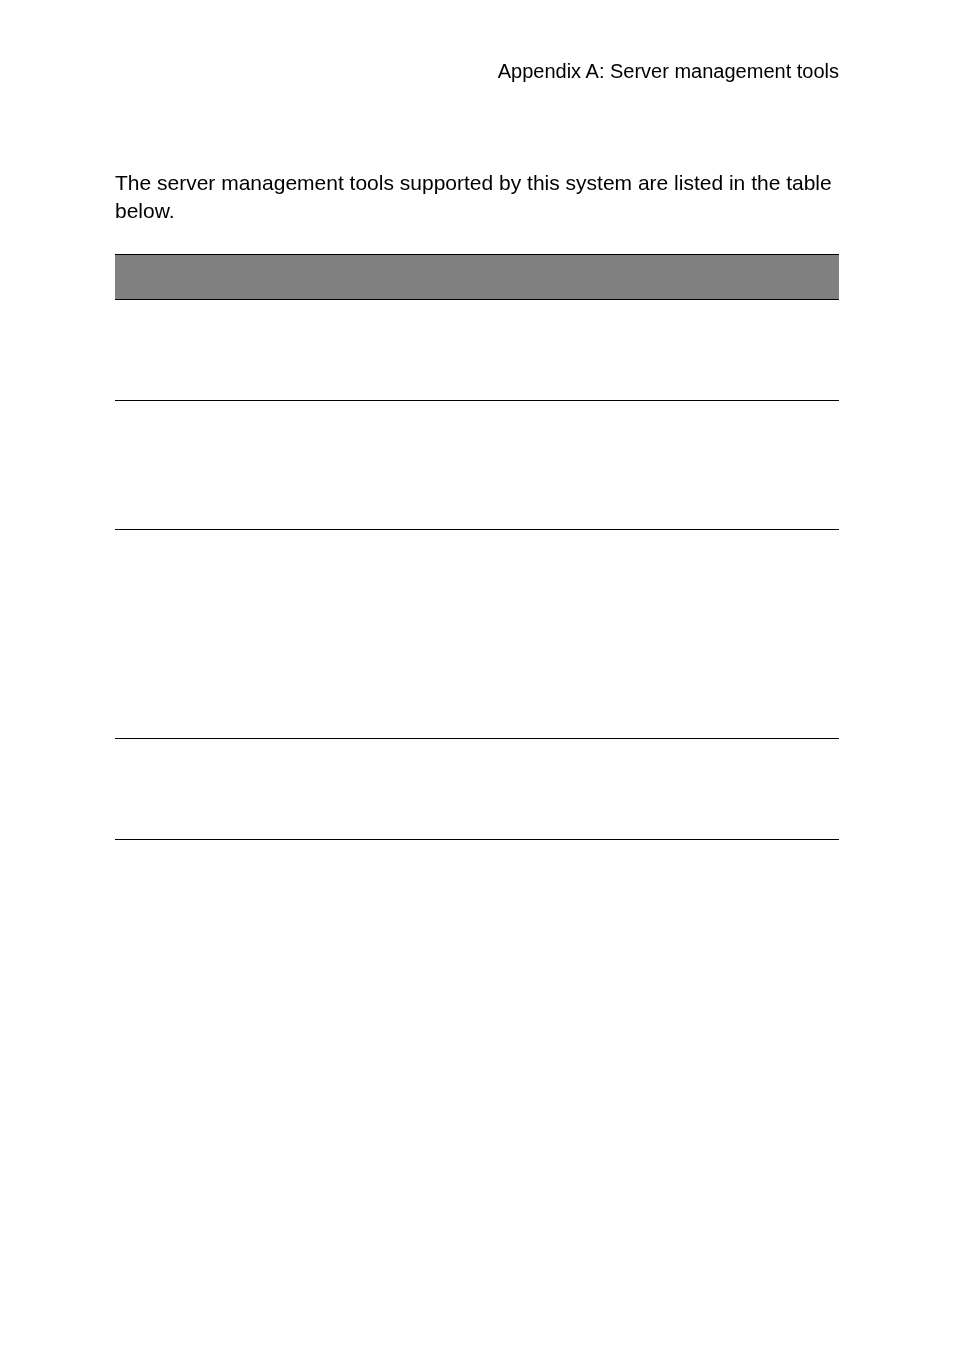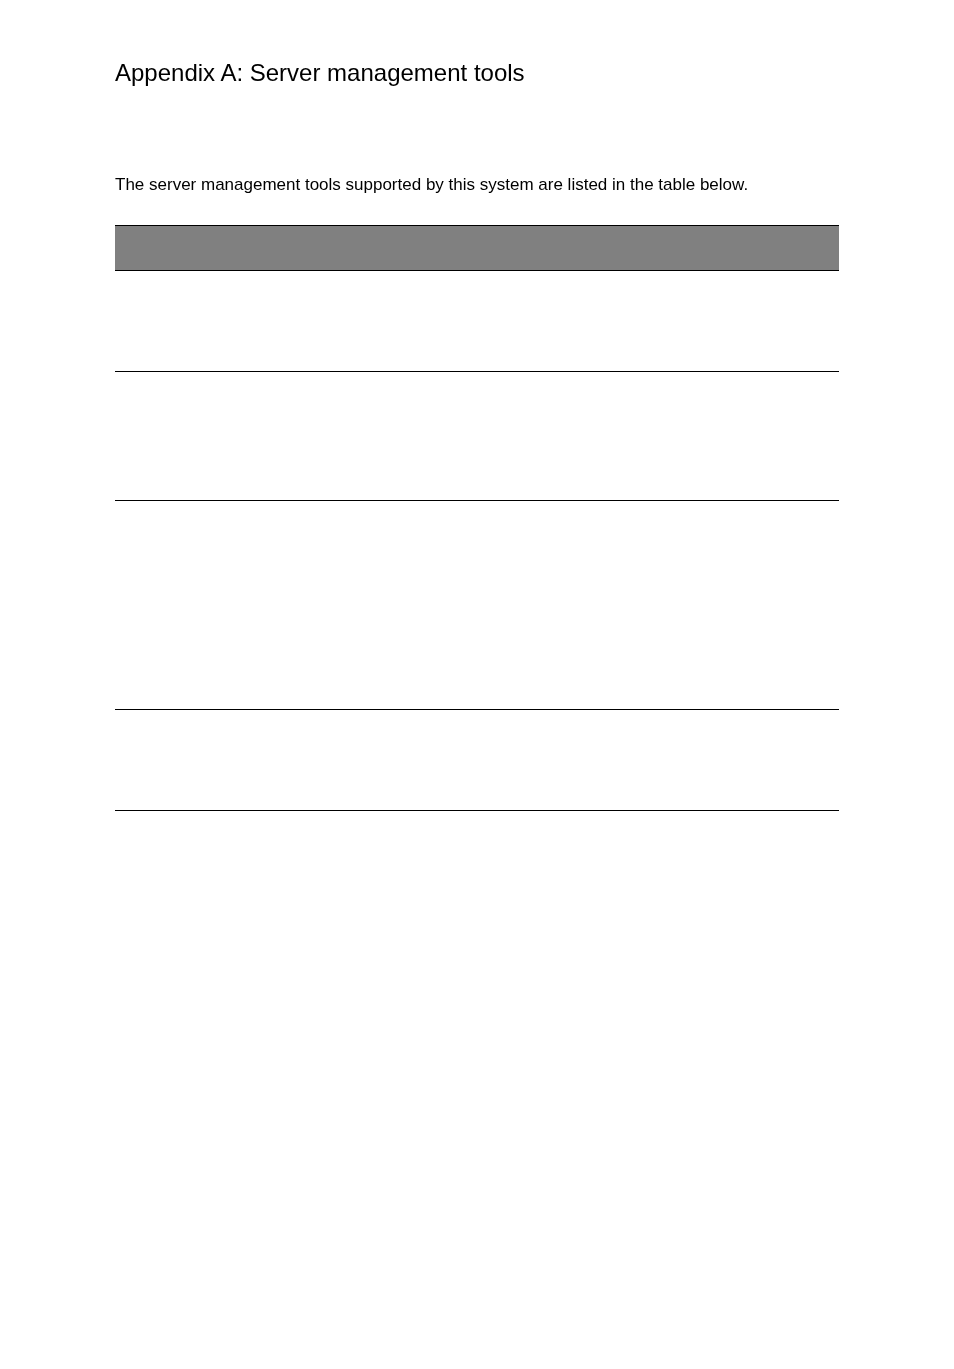--- a/index.html
+++ b/index.html
@@ -12,28 +12,28 @@
     color: #000000;
   }
   .page {
     position: relative;
     width: 954px;
     height: 1369px;
     box-sizing: border-box;
     padding: 59px 115px 0 115px;
   }
   .running-head {
-    text-align: left;
-    font-size: 24px;
+    text-align: right;
+    font-size: 20px;
     line-height: 1.2;
     margin-top: 0;
   }
   .intro {
     margin-top: 86px;
-    font-size: 17px;
+    font-size: 21px;
     line-height: 1.35;
     max-width: 720px;
   }
   .tbl {
     margin-top: 28px;
     width: 100%;
   }
   .tbl .header-row {
     height: 44px;
     background: #808080;

